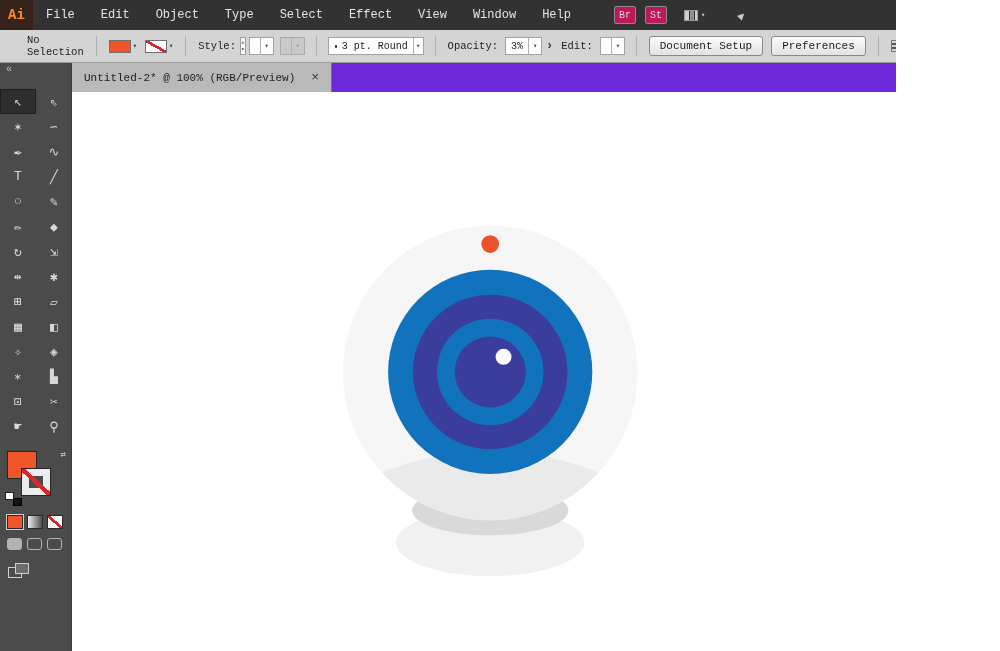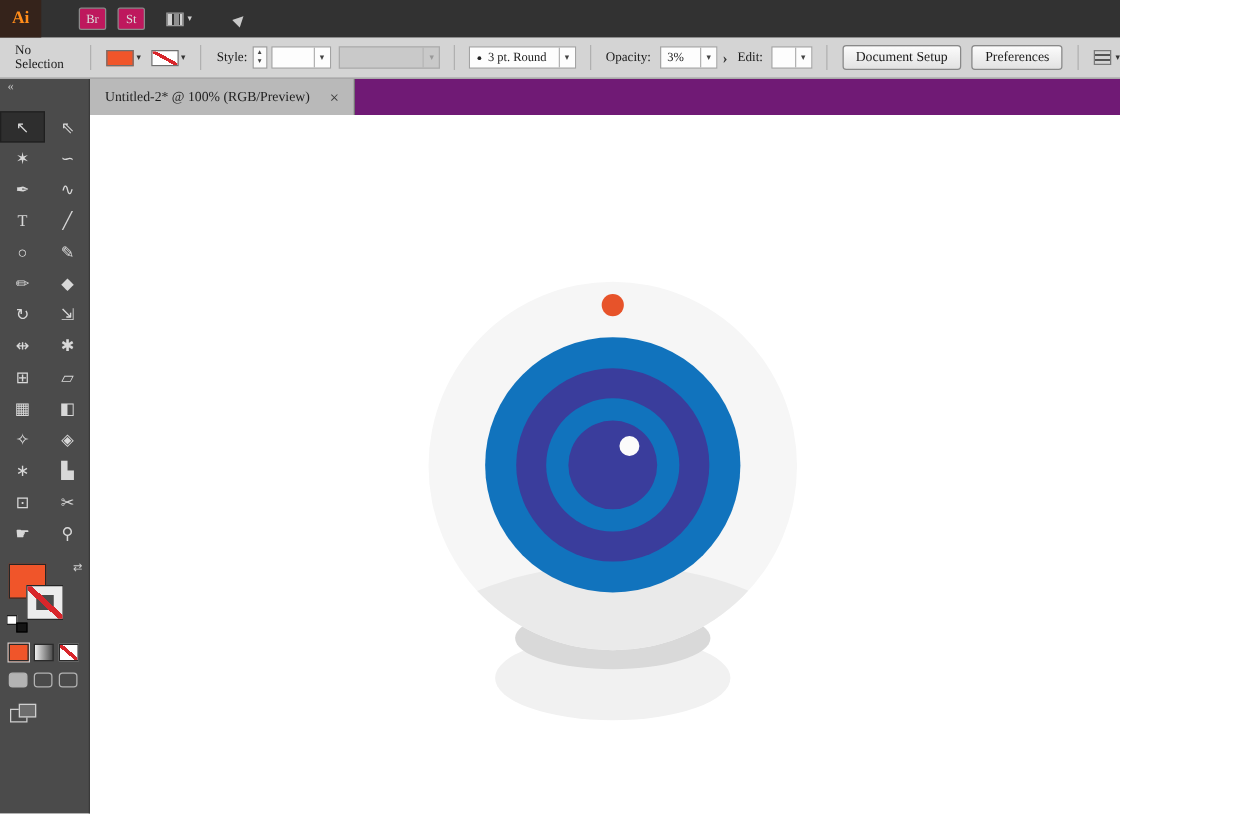--- a/index.html
+++ b/index.html
@@ -1,39 +1,39 @@
 <!DOCTYPE html>
 <html><head>
 <meta charset="utf-8">
 <style>
   *{box-sizing:border-box;margin:0;padding:0}
   html,body{width:1000px;height:651px}
   .app{position:relative;width:896px;height:651px;overflow:hidden;background:#fff;
-       font-family:Liberation Serif, serif;-webkit-font-smoothing:antialiased}
+       font-family:Liberation Mono, monospace;-webkit-font-smoothing:antialiased}
 
   
   .menubar{position:absolute;top:0;left:0;right:0;height:30px;background:#323232;
            display:flex;align-items:center;color:#e4e4e4;font-size:12px;z-index:5}
   .ai-logo{width:33px;height:30px;display:flex;align-items:center;justify-content:center;
            background:#35231b;color:#ff8c1a;font-weight:bold;font-size:14px}
   .menu-items{display:flex;align-items:center;height:100%}
   .menu-item{padding:0 13px;line-height:30px;cursor:default}
   .mb-right{display:flex;align-items:center;gap:9px;margin-left:30px}
   .mb-btn{min-width:22px;height:18px;border:1px solid #8a8a8a;border-radius:2px;background:#be185d;
           color:#dcdcdc;font-size:10px;display:flex;align-items:center;justify-content:center;padding:0 3px}
   .cols-wrap{display:flex;align-items:center;gap:3px;margin-left:8px}
   .cols-icon{width:14px;height:11px;border:1px solid #9a9a9a;
              background:linear-gradient(90deg,#cfcfcf 0 4px,#323232 4px 5px,#8f8f8f 5px 9px,#323232 9px 10px,#cfcfcf 10px 14px)}
   .mb-caret{font-size:7px;color:#cfcfcf}
   .gpu-icon{display:inline-block;transform:rotate(-45deg);color:#c9c9c9;font-size:11px;margin-left:24px}
 
   
   .controlbar{position:absolute;top:30px;left:0;right:0;height:33px;background:#d4d4d4;
               border-bottom:1px solid #9c9c9c;display:flex;align-items:center;
-              font-size:11px;color:#1c1c1c;padding-left:12px;z-index:4}
+              font-size:11px;color:#1c1c1c;padding-left:27px;z-index:4}
   .vsep{width:1px;height:20px;background:#b0b0b0;margin:0 8px;flex:0 0 auto}
   .status-text{margin-right:4px;font-size:10.5px}
   .swcombo{display:flex;align-items:center;gap:2px;margin:0 4px}
   .sw{width:22px;height:13px;border:1px solid #6f6f6f}
   .sw.stroke-none{position:relative;background:#fff;overflow:hidden}
   .sw.stroke-none::after{content:"";position:absolute;inset:0;
       background:linear-gradient(to top right,transparent 43%,#d8262b 43%,#d8262b 57%,transparent 57%)}
   .sw-caret{font-size:7px;color:#333}
   .lbl{margin:0 4px;font-size:10.5px}
   .spinner{width:13px;height:18px;border:1px solid #9a9a9a;background:#fbfbfb;display:flex;
@@ -81,34 +81,45 @@
   .cgn-btn.none::after{content:"";position:absolute;inset:0;
       background:linear-gradient(to top right,transparent 42%,#d8262b 42%,#d8262b 58%,transparent 58%)}
   .modes{display:flex;gap:5px;padding:0 7px;margin-top:9px}
   .mode{width:15px;height:12px;border:1px solid #b3b3b3;border-radius:3px}
   .mode.active{background:#b3b3b3}
   .scr{position:relative;width:24px;height:18px;margin:13px 0 0 8px}
   .scr .r1{position:absolute;left:0;top:4px;width:14px;height:11px;border:1px solid #cfcfcf;background:#4b4b4b}
   .scr .r2{position:absolute;left:7px;top:0;width:14px;height:11px;border:1px solid #cfcfcf;background:#6d6d6d}
 
   
-  .tabstrip{position:absolute;top:63px;left:72px;right:0;height:29px;background:#701a75;display:flex;z-index:2}
+  .tabstrip{position:absolute;top:63px;left:72px;right:0;height:29px;background:#6d28d9;display:flex;z-index:2}
   .tab{background:#b9b9b9;display:flex;align-items:center;gap:16px;padding:0 12px;
        font-size:11px;color:#1e1e1e;border-right:1px solid #767676;white-space:nowrap}
   .tab-close{font-size:13px;color:#3a3a3a;line-height:1}
   .canvas{position:absolute;top:92px;left:72px;right:0;bottom:0;background:#ffffff;z-index:1}
   .artwork{width:100%;height:100%;display:block}
 </style>
 </head>
 <body>
 
 <div class="app">
 
   <div class="menubar">
     <div class="ai-logo">Ai</div>
+    <div class="menu-items">
+        <div class="menu-item">File</div>
+        <div class="menu-item">Edit</div>
+        <div class="menu-item">Object</div>
+        <div class="menu-item">Type</div>
+        <div class="menu-item">Select</div>
+        <div class="menu-item">Effect</div>
+        <div class="menu-item">View</div>
+        <div class="menu-item">Window</div>
+        <div class="menu-item">Help</div>
+      </div>
     <div class="mb-right">
       <div class="mb-btn">Br</div>
       <div class="mb-btn">St</div>
       <div class="cols-wrap">
         <span class="cols-icon"></span>
         <span class="mb-caret">▾</span>
       </div>
       <span class="gpu-icon">▶</span>
     </div>
   </div>

